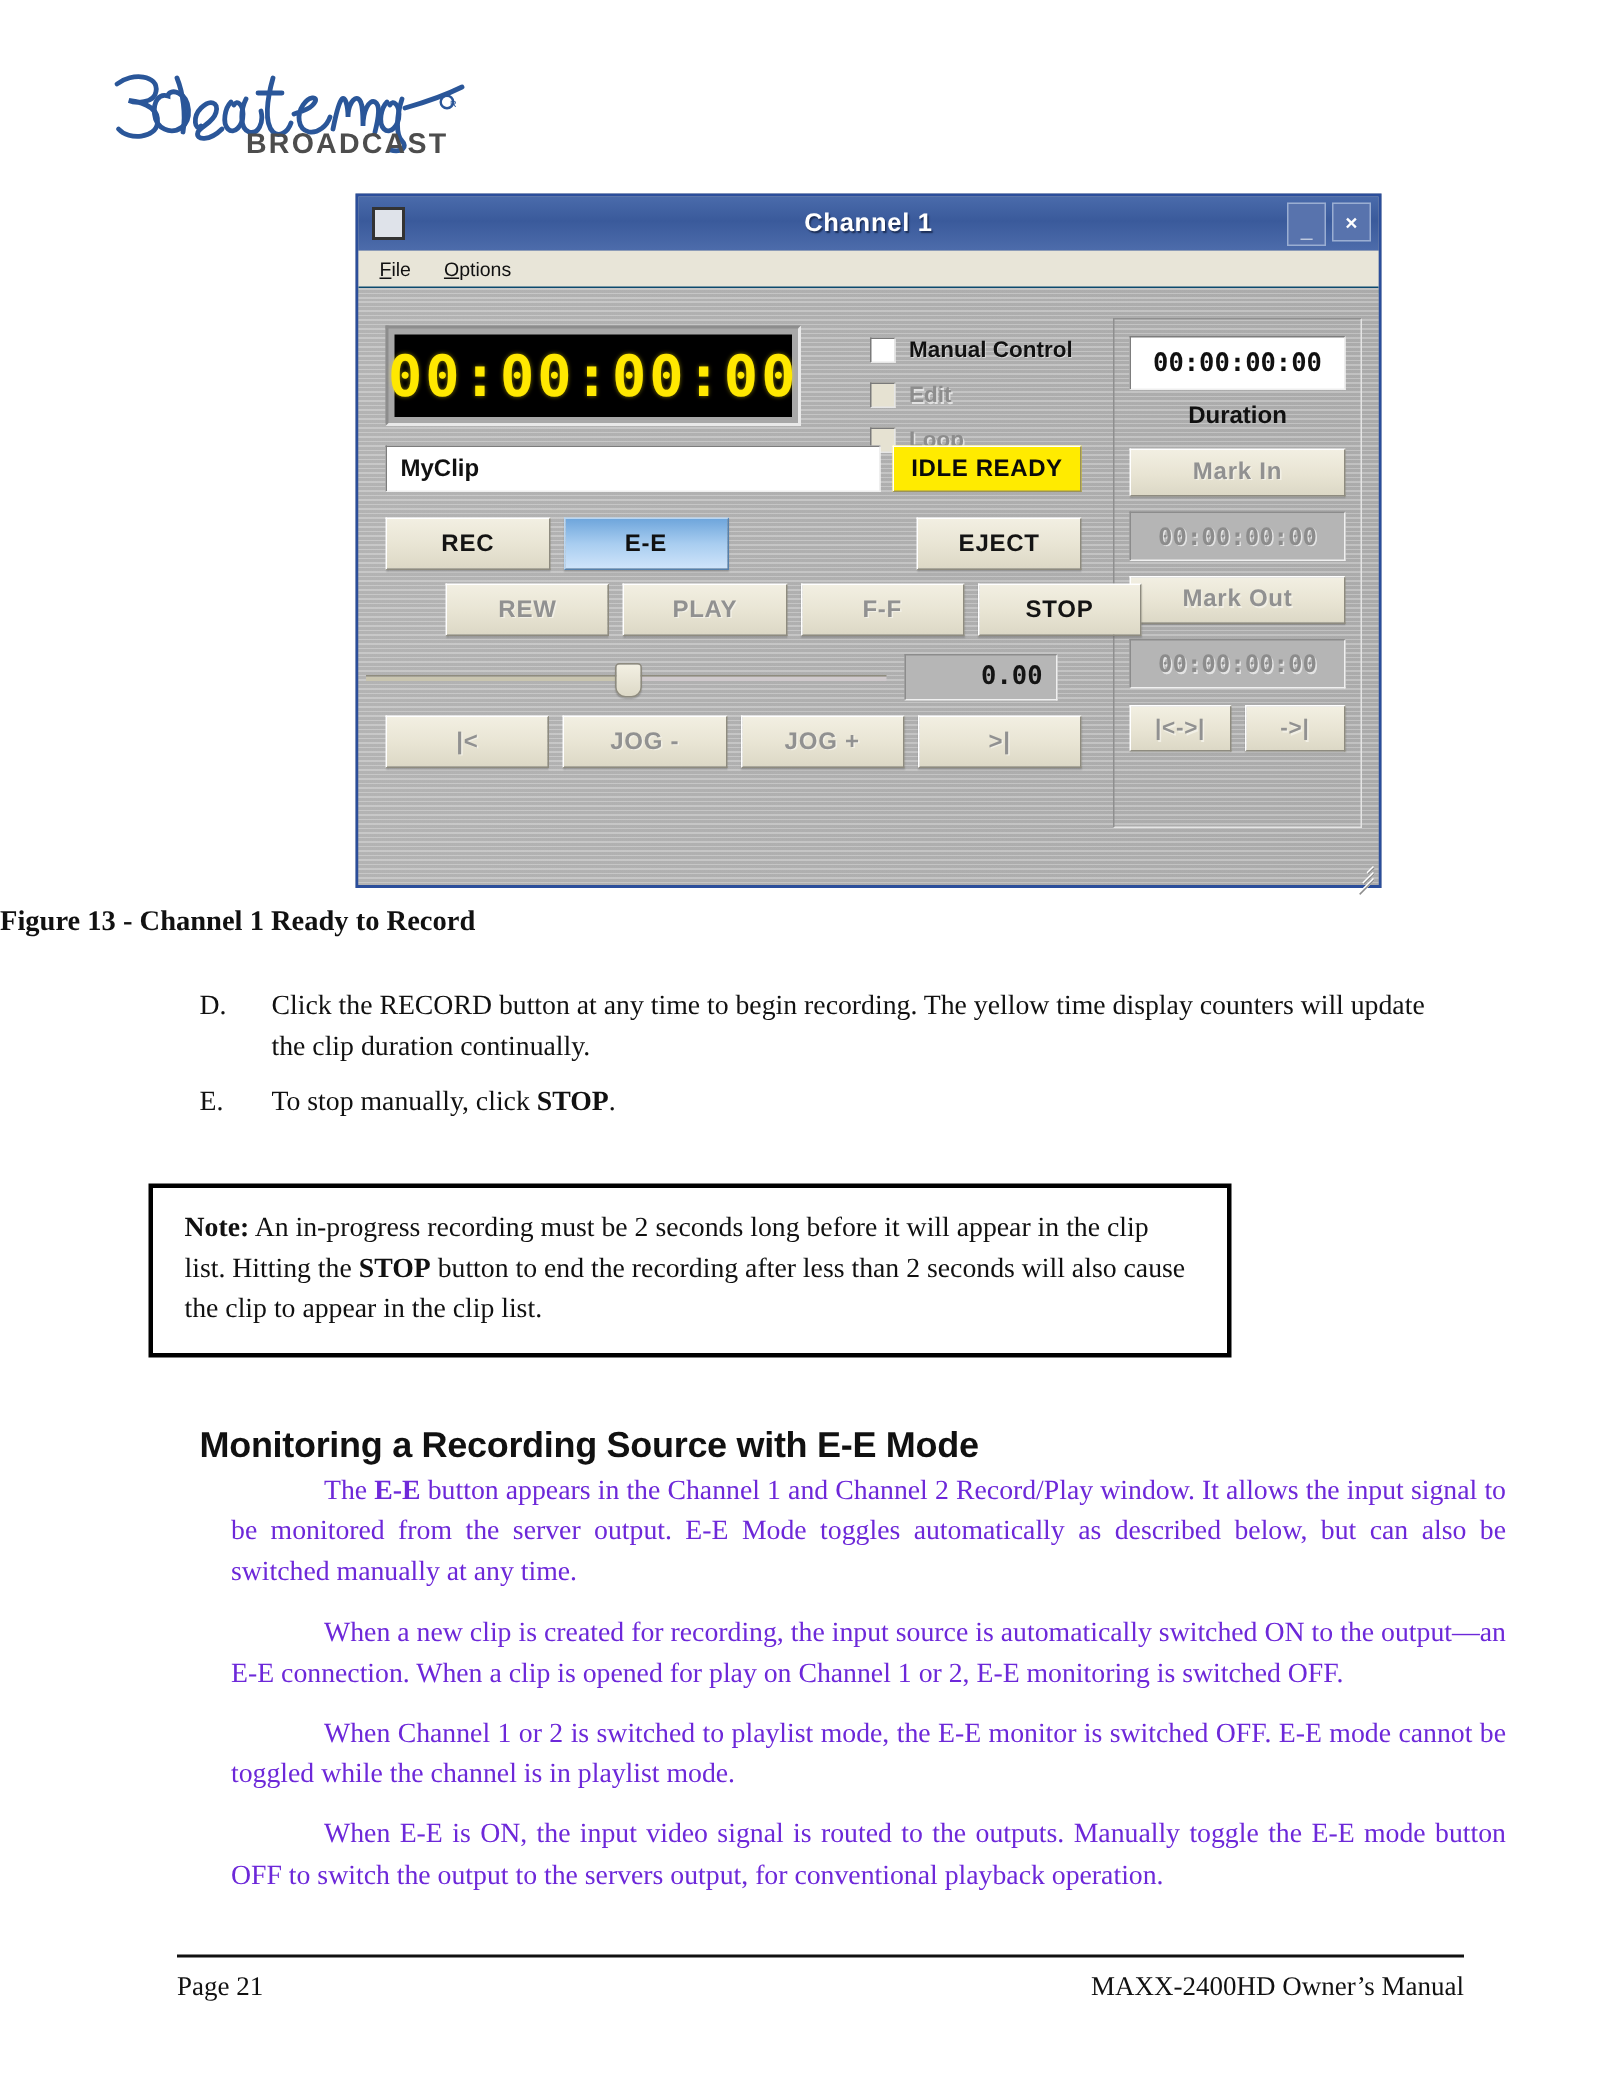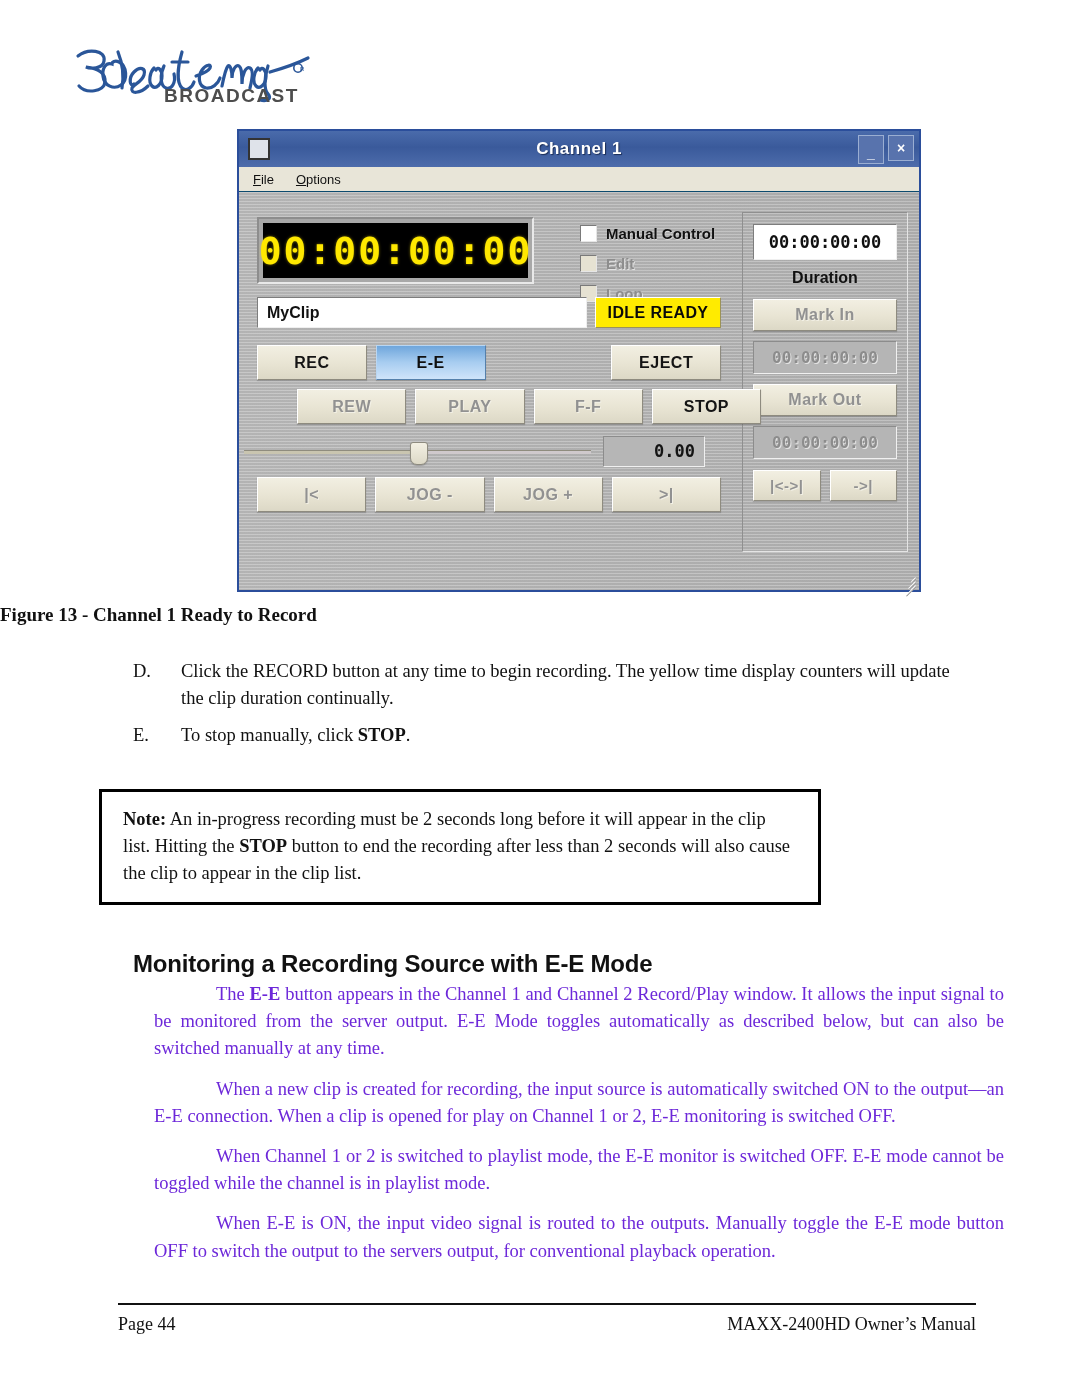--- a/index.html
+++ b/index.html
@@ -598,15 +598,15 @@
 
 <div class="body-paras">
   <p><span>The </span><b>E-E</b><span> button appears in the Channel 1 and Channel 2 Record/Play window. It allows the input signal to be monitored from the server output.  E-E Mode toggles automatically as described below, but can also be switched manually at any time.</span></p>
   <p>When a new clip is created for recording, the input source is automatically switched ON to the output—an E-E connection.  When a clip is opened for play on Channel 1 or 2, E-E monitoring is switched OFF.</p>
   <p>When Channel 1 or 2 is switched to playlist mode, the E-E monitor is switched OFF.  E-E mode cannot be toggled while the channel is in playlist mode.</p>
   <p>When E-E is ON, the input video signal is routed to the outputs.  Manually toggle the E-E mode button OFF to switch the output to the servers output, for conventional playback operation.</p>
 </div>
 
 <div class="footer-rule"></div>
 <div class="footer">
-  <span>Page 44</span>
+  <span>Page 21</span>
   <span>MAXX-2400HD Owner’s Manual</span>
 </div>
 
 </body></html>

